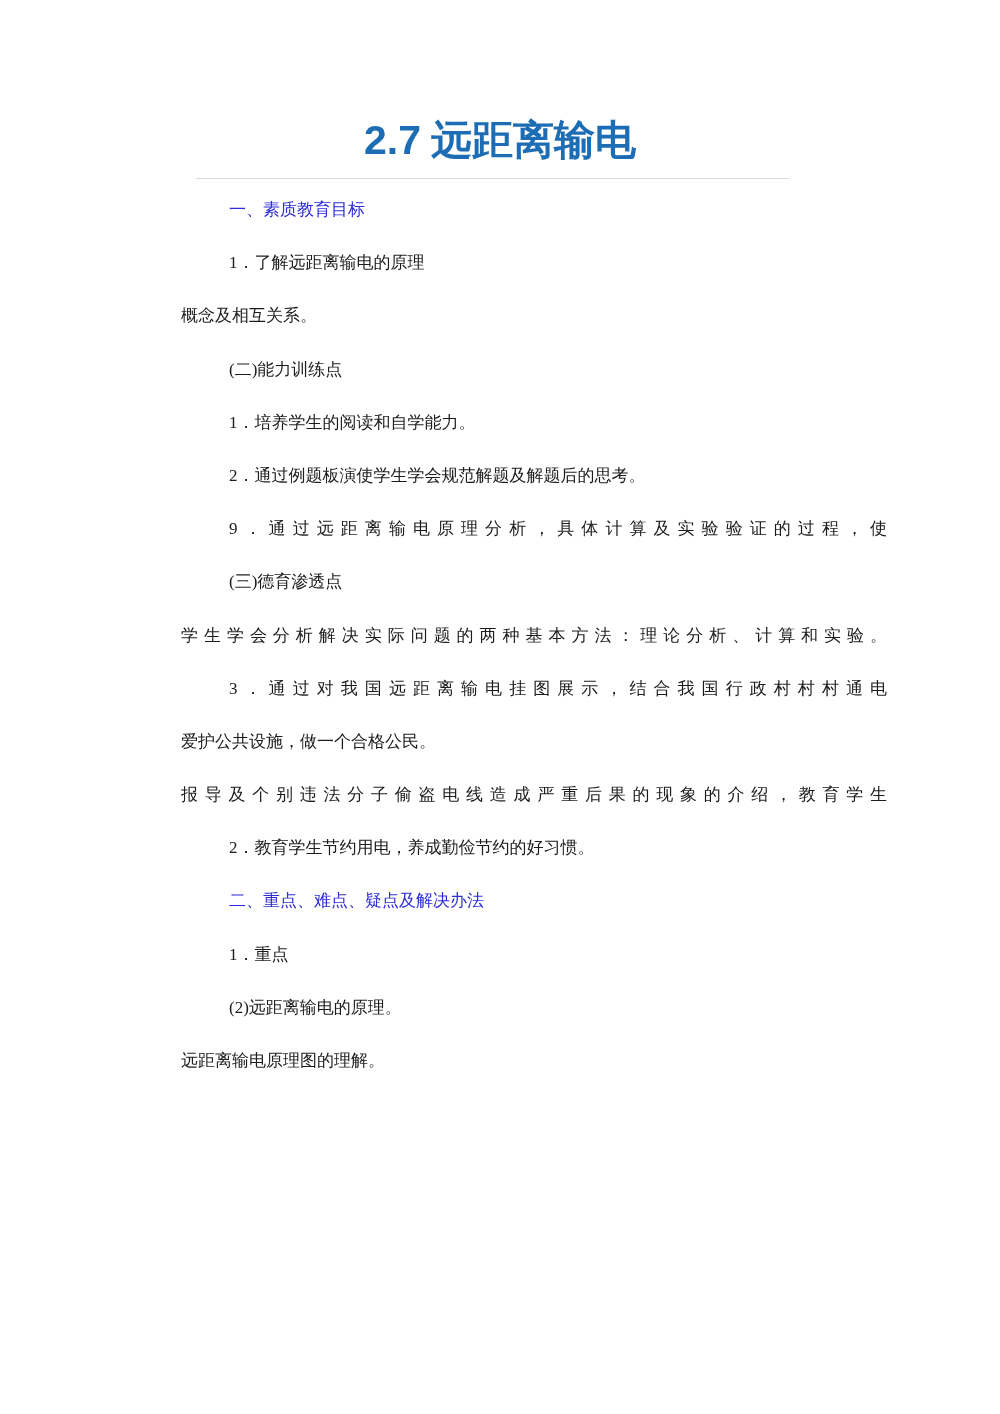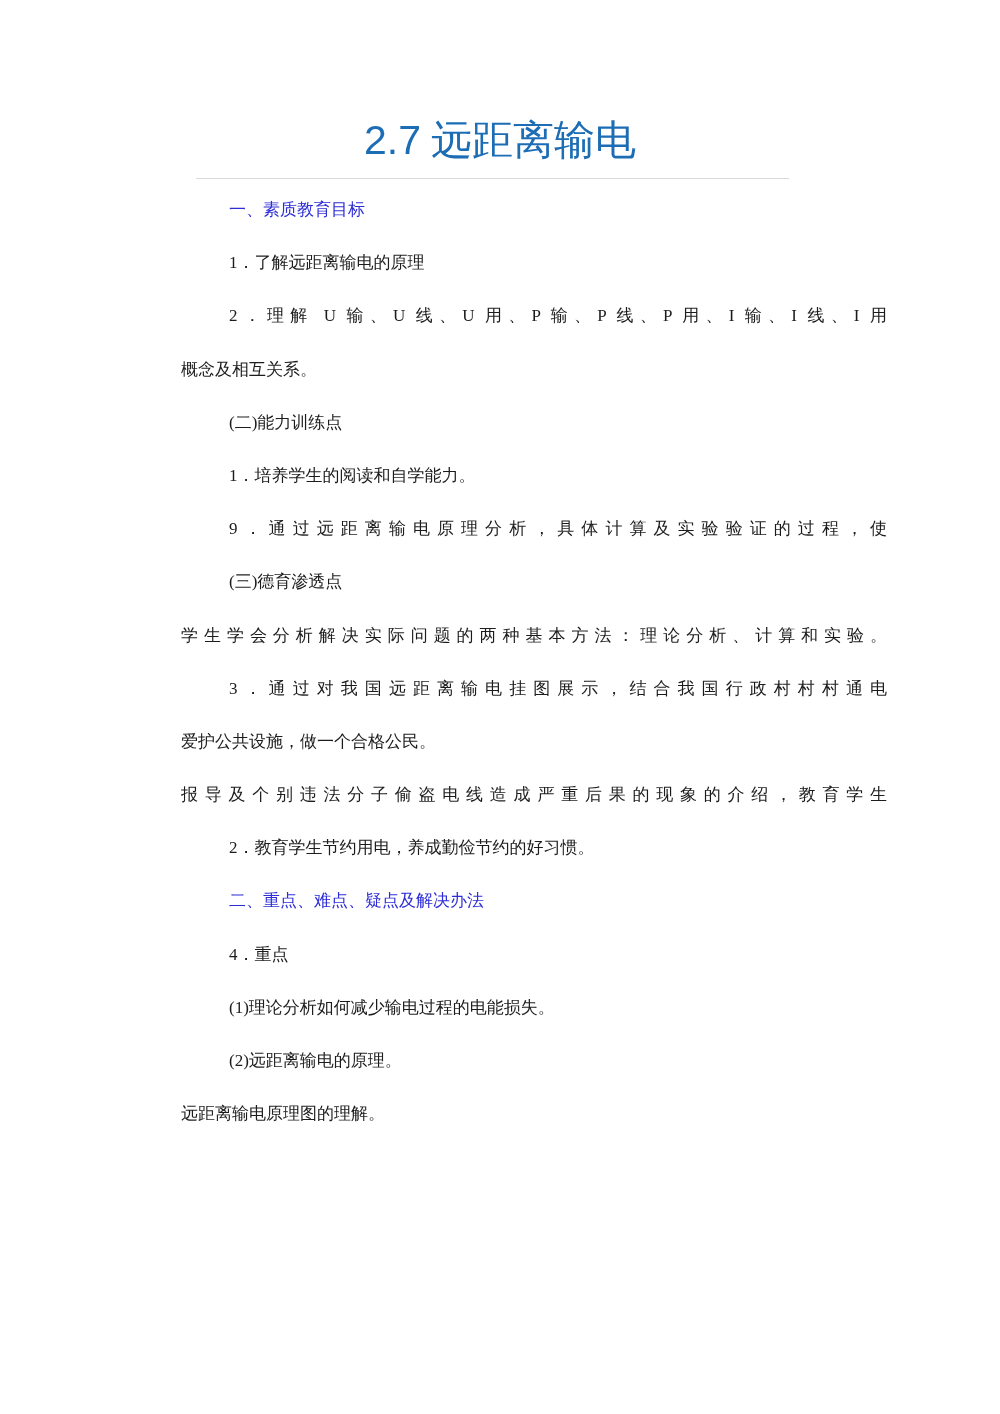--- a/index.html
+++ b/index.html
@@ -20,21 +20,21 @@
     font-family: "Liberation Serif", "DejaVu Serif", serif;
   }
   .doc-title {
     position: absolute;
     top: 114px;
     left: 0;
     right: 0;
     text-align: center;
     font-size: 41px;
     line-height: 52px;
-    font-weight: normal;
+    font-weight: bold;
     color: var(--title-blue);
     white-space: nowrap;
   }
   .doc-title .title-num {
     font-family: "Liberation Sans", "DejaVu Sans", sans-serif;
     margin-right: 10px;
   }
   .title-rule {
     position: absolute;
     top: 178px;
@@ -69,30 +69,29 @@
 <body>
 
 <div class="page">
   <h1 class="doc-title">
     <span class="title-num">2.7</span><span class="title-text">远距离输电</span>
   </h1>
   <div class="title-rule"></div>
   <div class="doc-body" id="doc-body">
       <div class="line heading indent">一、素质教育目标</div>
       <div class="line indent">1．了解远距离输电的原理</div>
-      <div class="line indent stretch">2．理解 U 输、U 线、U 用、P 输、P 线、P 用、I 输、I 线、I 用</div>
       <div class="line">概念及相互关系。</div>
       <div class="line indent">(二)能力训练点</div>
       <div class="line indent">1．培养学生的阅读和自学能力。</div>
+      <div class="line indent">2．通过例题板演使学生学会规范解题及解题后的思考。</div>
       <div class="line indent stretch">9．通过远距离输电原理分析，具体计算及实验验证的过程，使</div>
       <div class="line indent">(三)德育渗透点</div>
       <div class="line stretch">学生学会分析解决实际问题的两种基本方法：理论分析、计算和实验。</div>
       <div class="line indent stretch">3．通过对我国远距离输电挂图展示，结合我国行政村村村通电</div>
       <div class="line">爱护公共设施，做一个合格公民。</div>
       <div class="line stretch">报导及个别违法分子偷盗电线造成严重后果的现象的介绍，教育学生</div>
       <div class="line indent">2．教育学生节约用电，养成勤俭节约的好习惯。</div>
       <div class="line heading indent">二、重点、难点、疑点及解决办法</div>
-      <div class="line indent">4．重点</div>
-      <div class="line indent">(1)理论分析如何减少输电过程的电能损失。</div>
+      <div class="line indent">1．重点</div>
       <div class="line indent">(2)远距离输电的原理。</div>
       <div class="line">远距离输电原理图的理解。</div>
     </div>
 </div>
 
 </body></html>

